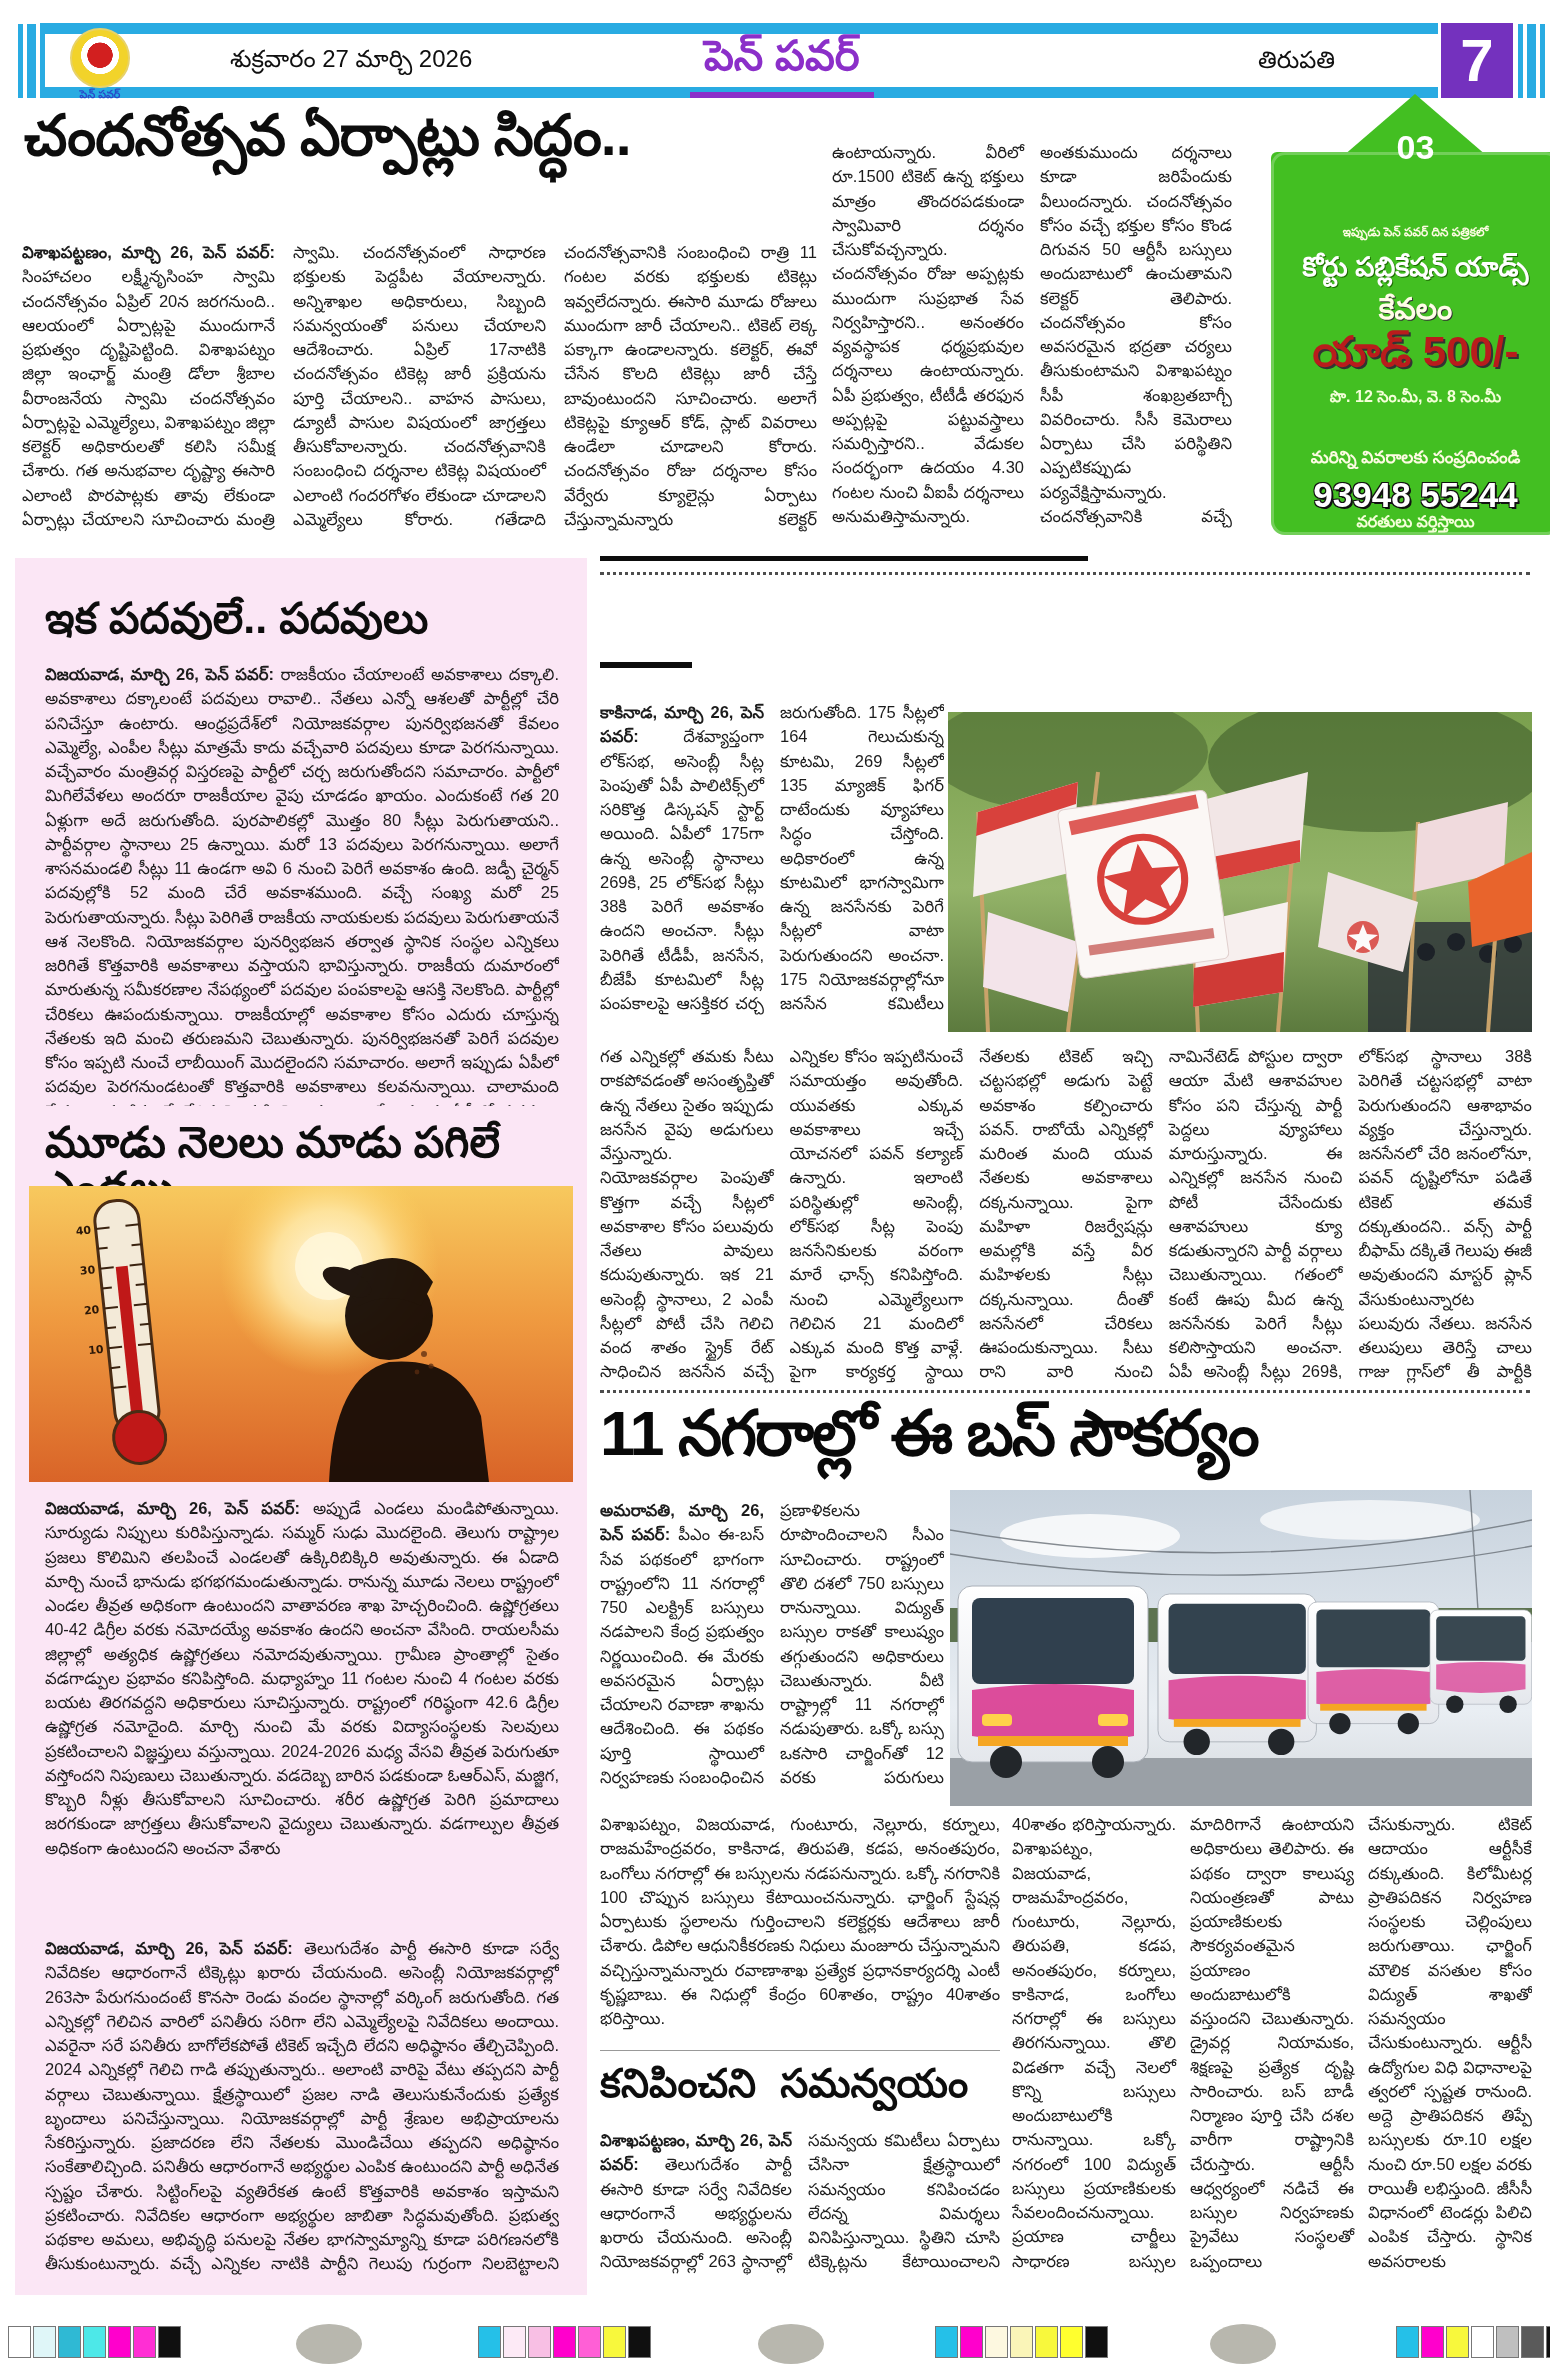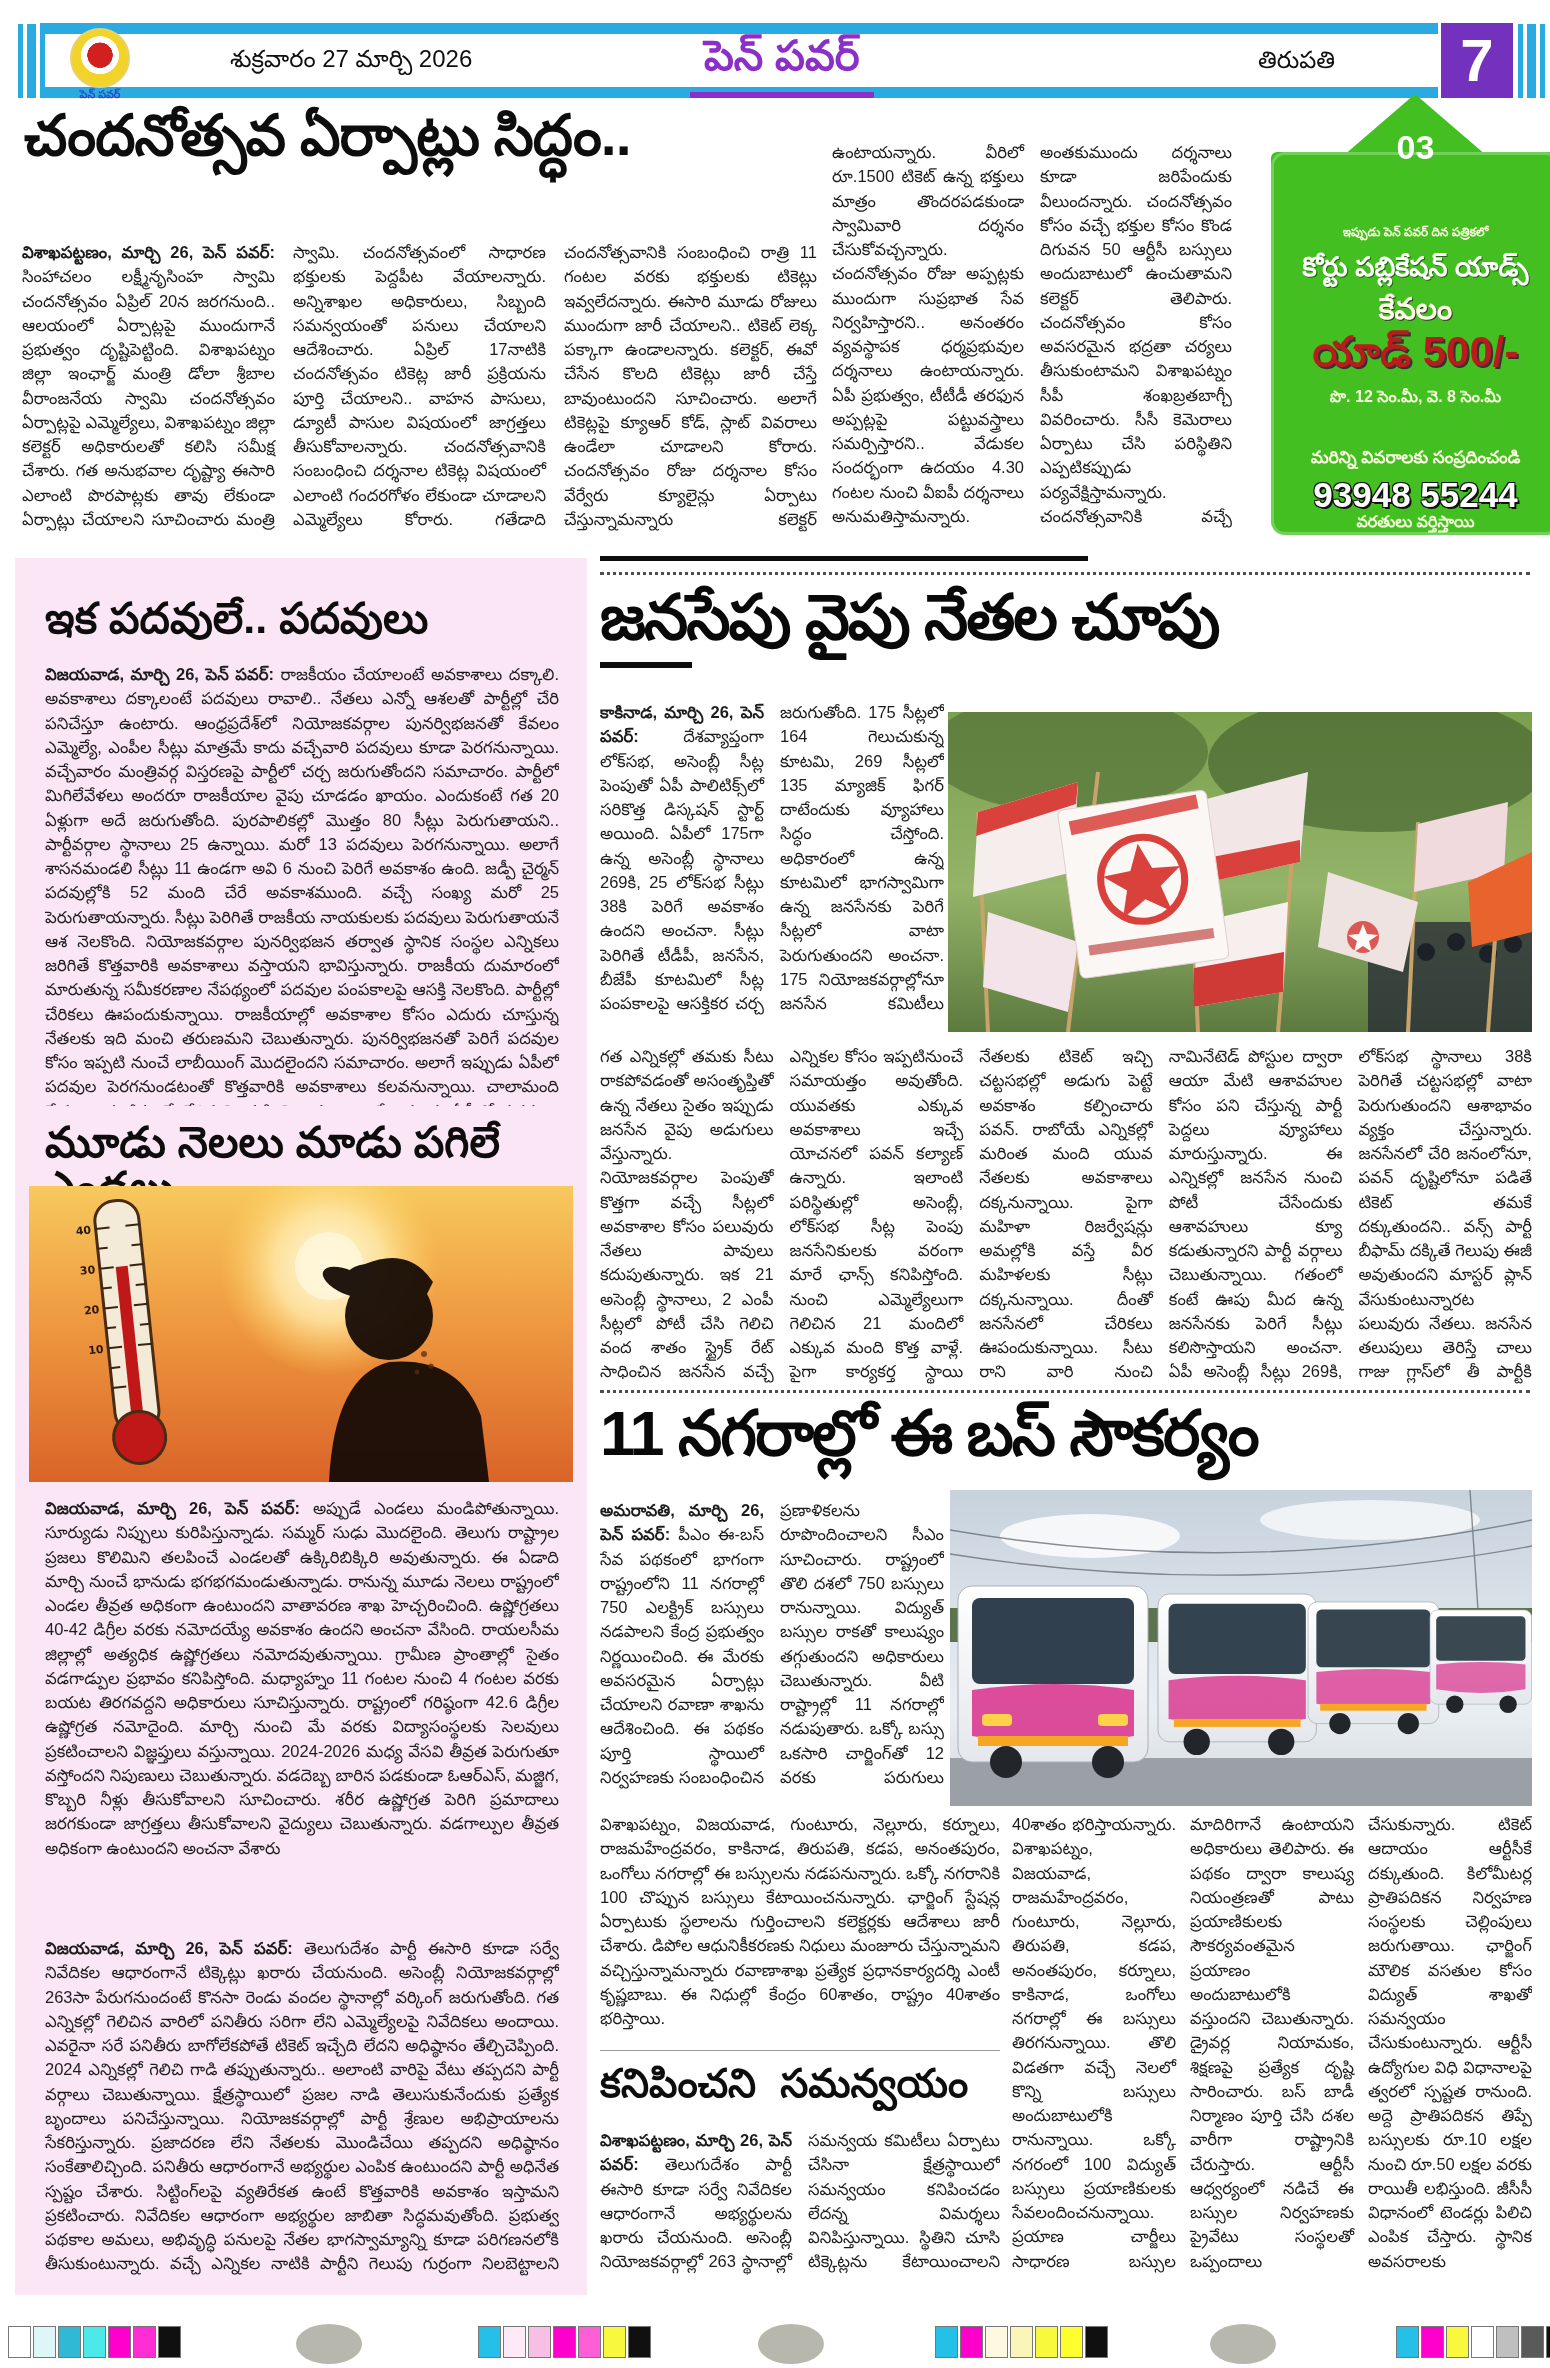--- a/index.html
+++ b/index.html
@@ -181,21 +181,20 @@
     </div>
 
     <div class="abs body" style="left:30px;top:1378px;width:514px;height:345px;">
       <span class="byline">విజయవాడ, మార్చి 26,  పెన్ పవర్:</span>
       <span>తెలుగుదేశం పార్టీ ఈసారి కూడా సర్వే నివేదికల ఆధారంగానే టిక్కెట్లు ఖరారు చేయనుంది. అసెంబ్లీ నియోజకవర్గాల్లో 263సా పేరుగనుందంటే కొనసా రెండు వందల స్థానాల్లో వర్కింగ్ జరుగుతోంది. గత ఎన్నికల్లో గెలిచిన వారిలో పనితీరు సరిగా లేని ఎమ్మెల్యేలపై నివేదికలు అందాయి. ఎవరైనా సరే పనితీరు బాగోలేకపోతే టికెట్ ఇచ్చేది లేదని అధిష్ఠానం తేల్చిచెప్పింది. 2024 ఎన్నికల్లో గెలిచి గాడి తప్పుతున్నారు.. అలాంటి వారిపై వేటు తప్పదని పార్టీ వర్గాలు చెబుతున్నాయి. క్షేత్రస్థాయిలో ప్రజల నాడి తెలుసుకునేందుకు ప్రత్యేక బృందాలు పనిచేస్తున్నాయి. నియోజకవర్గాల్లో పార్టీ శ్రేణుల అభిప్రాయాలను సేకరిస్తున్నారు. ప్రజాదరణ లేని నేతలకు మొండిచేయి తప్పదని అధిష్ఠానం సంకేతాలిచ్చింది. పనితీరు ఆధారంగానే అభ్యర్థుల ఎంపిక ఉంటుందని పార్టీ అధినేత స్పష్టం చేశారు. సిట్టింగ్‌లపై వ్యతిరేకత ఉంటే కొత్తవారికి అవకాశం ఇస్తామని ప్రకటించారు. నివేదికల ఆధారంగా అభ్యర్థుల జాబితా సిద్ధమవుతోంది. ప్రభుత్వ పథకాల అమలు, అభివృద్ధి పనులపై నేతల భాగస్వామ్యాన్ని కూడా పరిగణనలోకి తీసుకుంటున్నారు. వచ్చే ఎన్నికల నాటికి పార్టీని గెలుపు గుర్రంగా నిలబెట్టాలని అధిష్ఠానం భావిస్తోంది.</span>
     </div>
   </div>
 
   <div class="abs rule-solid" style="left:600px;top:556px;width:488px;"></div>
   <div class="abs rule-dot" style="left:600px;top:572px;width:930px;"></div>
-  <div class="abs headline-black" style="left:600px;top:586px;width:935px;">జనసేపు వైపు నేతల చూపు</div>
   <div class="abs" style="left:600px;top:662px;width:92px;height:6px;background:#0d0d0d;"></div>
 
   <div class="abs body cols2" style="left:600px;top:700px;width:344px;height:332px;">
     <span class="byline">కాకినాడ, మార్చి 26,  పెన్ పవర్:</span>
     <span>దేశవ్యాప్తంగా లోక్‌సభ, అసెంబ్లీ సీట్ల పెంపుతో ఏపీ పాలిటిక్స్‌లో సరికొత్త డిస్కషన్ స్టార్ట్ అయింది. ఏపీలో 175గా ఉన్న అసెంబ్లీ స్థానాలు 269కి, 25 లోక్‌సభ సీట్లు 38కి పెరిగే అవకాశం ఉందని అంచనా. సీట్లు పెరిగితే టీడీపీ, జనసేన, బీజేపీ కూటమిలో సీట్ల పంపకాలపై ఆసక్తికర చర్చ జరుగుతోంది. 175 సీట్లలో 164 గెలుచుకున్న కూటమి, 269 సీట్లలో 135 మ్యాజిక్ ఫిగర్ దాటేందుకు వ్యూహాలు సిద్ధం చేస్తోంది. అధికారంలో ఉన్న కూటమిలో భాగస్వామిగా ఉన్న జనసేనకు పెరిగే సీట్లలో వాటా పెరుగుతుందని అంచనా. 175 నియోజకవర్గాల్లోనూ జనసేన కమిటీలు ఏర్పాటు చేస్తోంది. గ్రేటర్ పరిధిలో పార్టీ బలోపేతంపై పవన్ కల్యాణ్ దృష్టి సారించారు. మారిన రాజకీయ పరిస్థితుల్లో జనసేన వైపు యువ నేతలు చూస్తున్నారు. కొత్త సీట్ల కోసం ఆశావహుల జాబితా పెరుగుతోంది.</span>
   </div>
 
   <svg class="abs" style="left:948px;top:712px;" width="584" height="320" viewBox="0 0 584 320">
     <defs>
       <linearGradient id="grbg" x1="0" y1="0" x2="0" y2="1">

